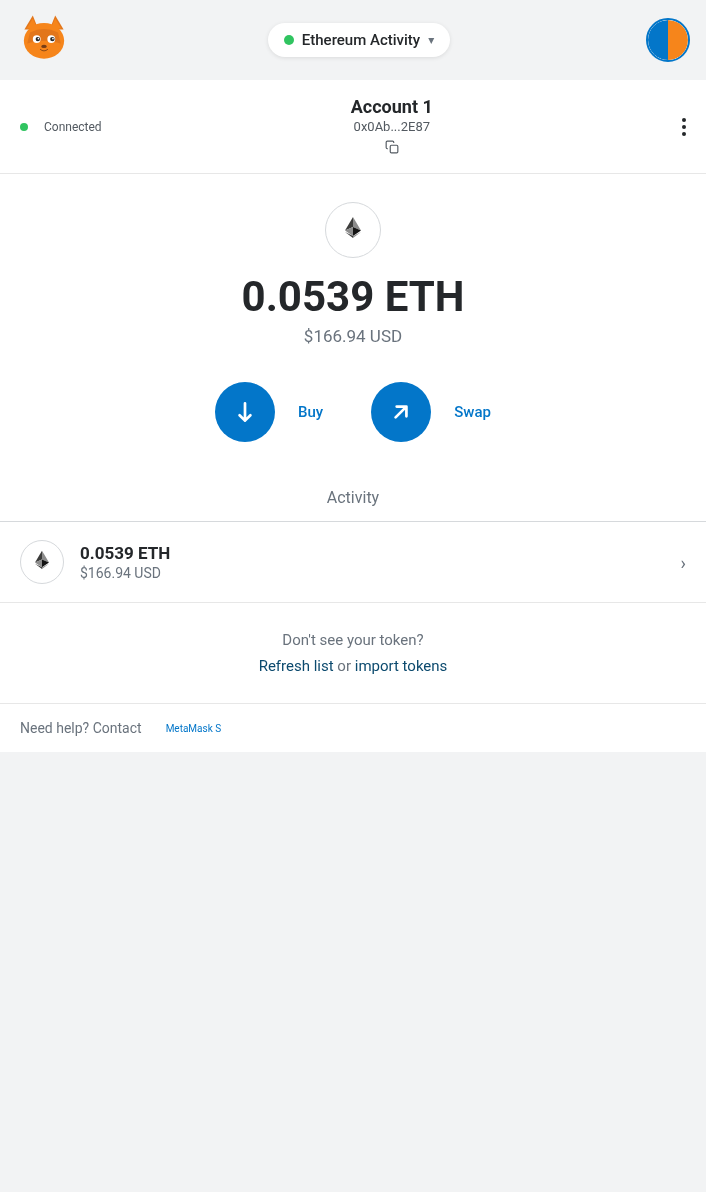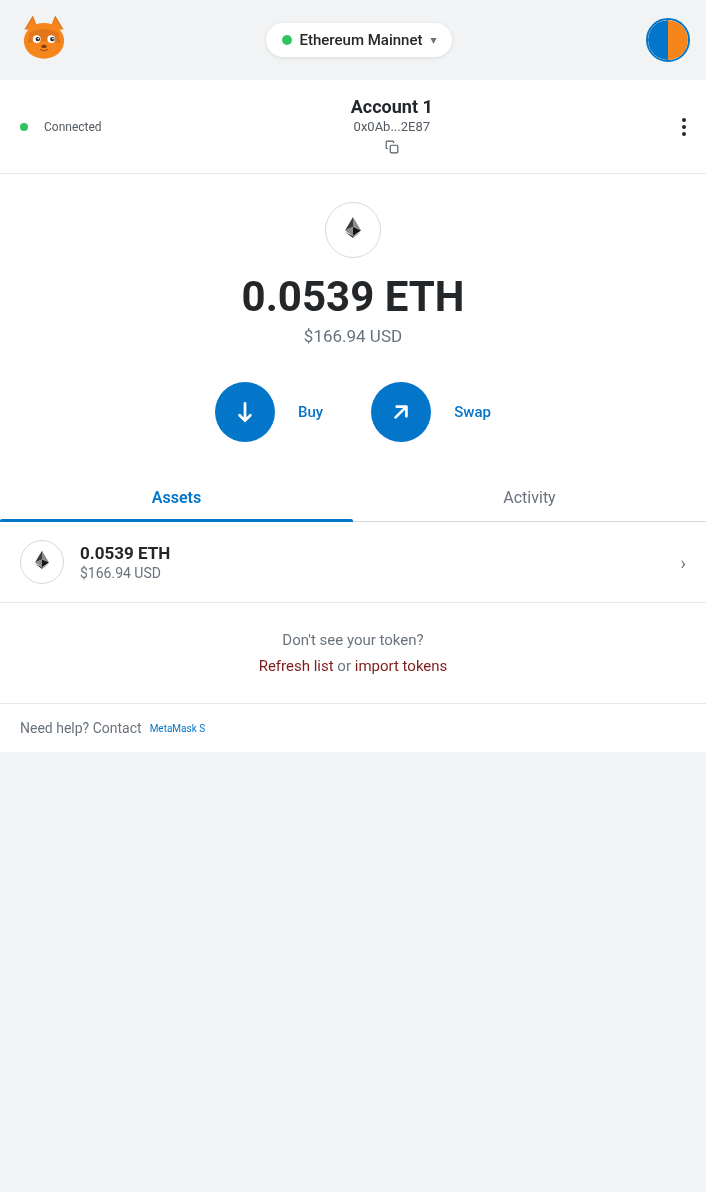--- a/index.html
+++ b/index.html
@@ -284,33 +284,33 @@
     .token-prompt-text {
       font-size: 15px;
       color: #6a737d;
       margin-bottom: 8px;
     }
     .token-prompt-links {
       font-size: 15px;
       color: #6a737d;
     }
     .token-link {
-      color: #7f1d1d;
+      color: #0c4a6e;
       cursor: pointer;
       text-decoration: none;
     }
 
     
     .bottom-partial {
       background: white;
       padding: 16px 20px;
       border-top: 1px solid #e7e7e7;
       display: flex;
       align-items: center;
-      gap: 8px;
+      gap: 24px;
     }
     .partial-text {
       color: #6a737d;
       font-size: 14px;
     }
     .partial-link {
       color: #0376c9;
       font-size: 10px;
     }
   </style>
@@ -345,21 +345,21 @@
 
       <path d="M43,70 Q50,76 57,70" stroke="#763d16" stroke-width="1.5" fill="none"></path>
 
       <ellipse cx="28" cy="62" rx="6" ry="4" fill="#f6851b" opacity="0.7"></ellipse>
       <ellipse cx="72" cy="62" rx="6" ry="4" fill="#f6851b" opacity="0.7"></ellipse>
     </svg>
   </div>
 
   <div class="network-selector">
     <div class="network-dot"></div>
-    <span class="network-name">Ethereum Mainnet</span>
+    <span class="network-name">Ethereum Activity</span>
     <span class="chevron-down">▾</span>
   </div>
 
   <div class="account-avatar">
     <div class="avatar-inner"></div>
   </div>
 </div>
 
 <div class="account-section">
   <div class="connected-badge">
@@ -422,23 +422,20 @@
         <svg class="action-icon-svg" viewBox="0 0 24 24" xmlns="http://www.w3.org/2000/svg">
           <path d="M7 17L17 7M17 7H8M17 7v9" stroke="white" stroke-width="2.5" stroke-linecap="round" stroke-linejoin="round" fill="none"></path>
         </svg>
       </div>
       <span class="action-label">Swap</span>
     </div>
 
   </div>
 
   <div class="tabs">
-    <div class="tab active">
-      <span>Assets</span>
-    </div>
     <div class="tab inactive">
       <span>Activity</span>
     </div>
   </div>
 
   <div class="asset-list">
     <div class="asset-item">
       <div class="asset-icon-wrap">
         <svg width="28" height="28" viewBox="0 0 32 32" xmlns="http://www.w3.org/2000/svg">
           <polygon points="16,3 16,13 24,16.5" fill="#8c8c8c"></polygon>

